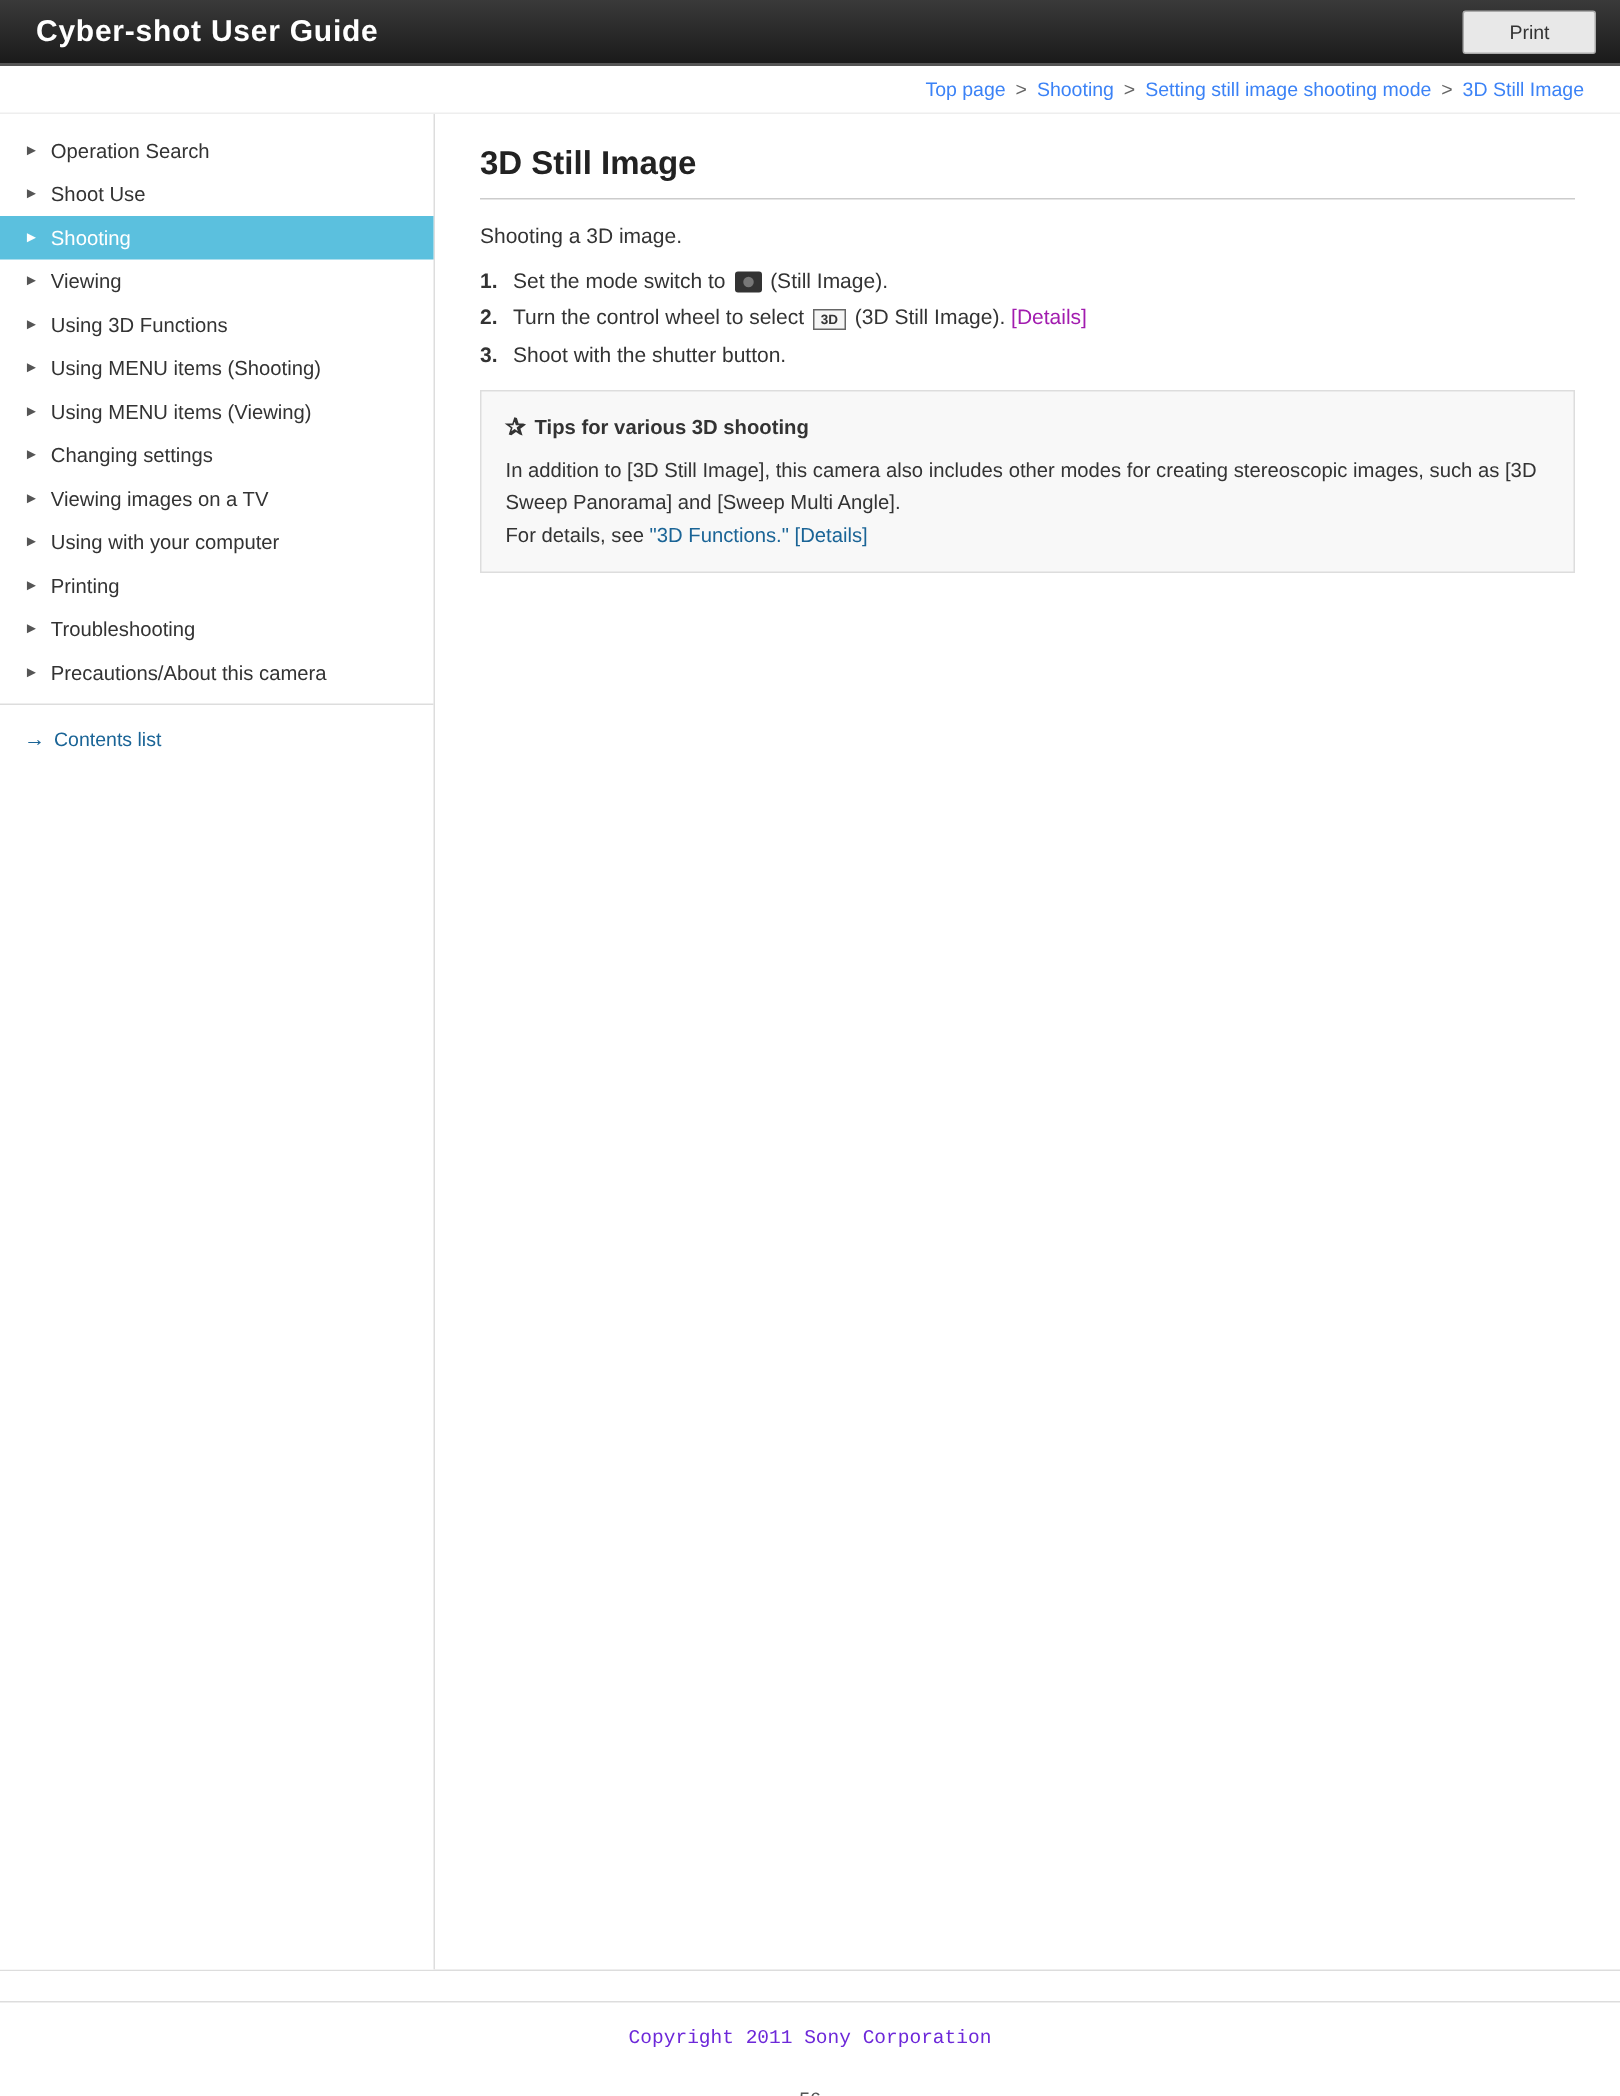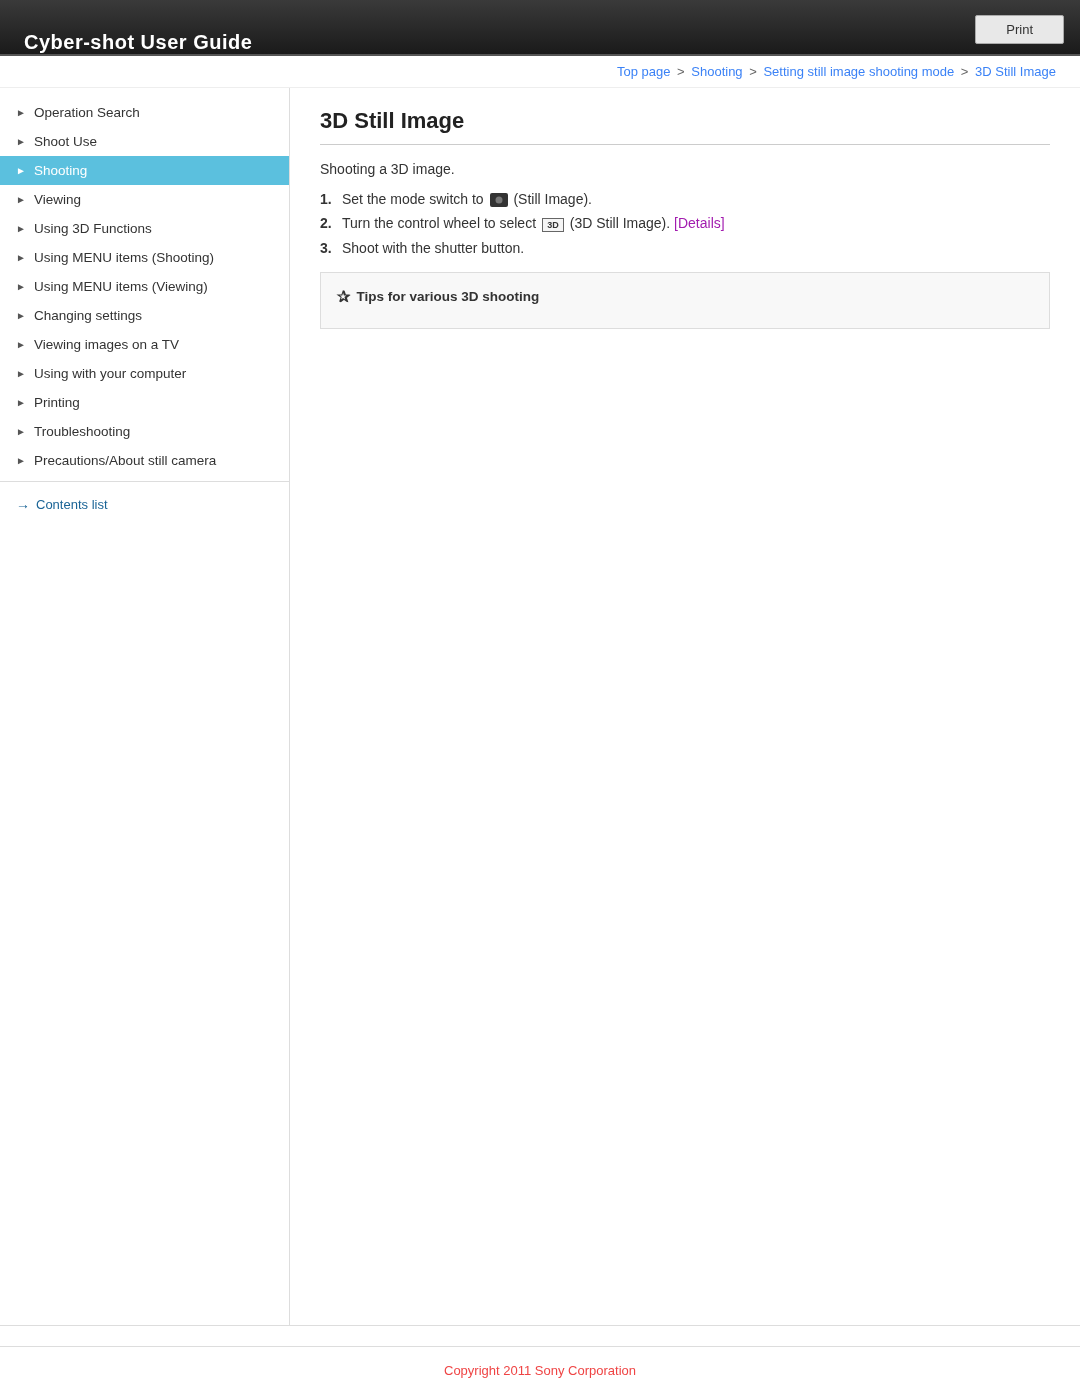--- a/index.html
+++ b/index.html
@@ -10,23 +10,23 @@
       color: #333;
       width: 1080px;
       min-height: 1397px;
     }
 
     
     .header {
       background: linear-gradient(to bottom, #3a3a3a, #1a1a1a);
       padding: 0;
       display: flex;
-      align-items: flex-end;
+      align-items: center;
       justify-content: space-between;
-      height: 56px;
+      height: 44px;
       border-bottom: 2px solid #555;
     }
     .header-title {
       color: #fff;
       font-size: 20px;
       font-weight: bold;
       padding: 0 24px;
       display: flex;
       align-items: center;
       letter-spacing: 0.5px;
@@ -233,23 +233,24 @@
       color: #1a6496;
       text-decoration: none;
     }
     .back-arrow { margin-right: 4px; }
 
     
     .footer {
       text-align: center;
       padding: 16px;
       font-size: 13px;
-      color: #ef4444;
+      color: #6d28d9;
       border-top: 1px solid #ddd;
       margin-top: 20px;
+      font-family: Liberation Mono, monospace;
     }
 
     
     .page-number {
       text-align: center;
       font-size: 13px;
       color: #555;
       padding: 10px;
     }
   </style>
@@ -318,21 +319,21 @@
     <div class="sidebar-item">
       <span class="arrow">►</span>
       <span>Printing</span>
     </div>
     <div class="sidebar-item">
       <span class="arrow">►</span>
       <span>Troubleshooting</span>
     </div>
     <div class="sidebar-item">
       <span class="arrow">►</span>
-      <span>Precautions/About still camera</span>
+      <span>Precautions/About this camera</span>
     </div>
     <hr class="sidebar-divider">
     <a class="contents-link" href="#">
       <span class="contents-arrow">→</span>
       <span>Contents list</span>
     </a>
   </nav>
 
   <main class="main">
     <h1 class="page-title">3D Still Image</h1>
@@ -362,20 +363,25 @@
           Shoot with the shutter button.
         </span>
       </li>
     </ol>
 
     <div class="tips-box">
       <div class="tips-title">
         <span class="tips-icon">✰</span>
         <span>Tips for various 3D shooting</span>
       </div>
+      <div class="tips-body">
+        In addition to [3D Still Image], this camera also includes other modes for creating stereoscopic
+        images, such as [3D Sweep Panorama] and [Sweep Multi Angle].<br>
+        For details, see <a class="link" href="#">"3D Functions." [Details]</a>
+      </div>
     </div>
 
   </main>
 </div>
 
 <div style="border-top: 1px solid #ddd;">
   <div class="footer">
     <span>Copyright 2011 Sony Corporation</span>
   </div>
   <div class="page-number">56</div>

